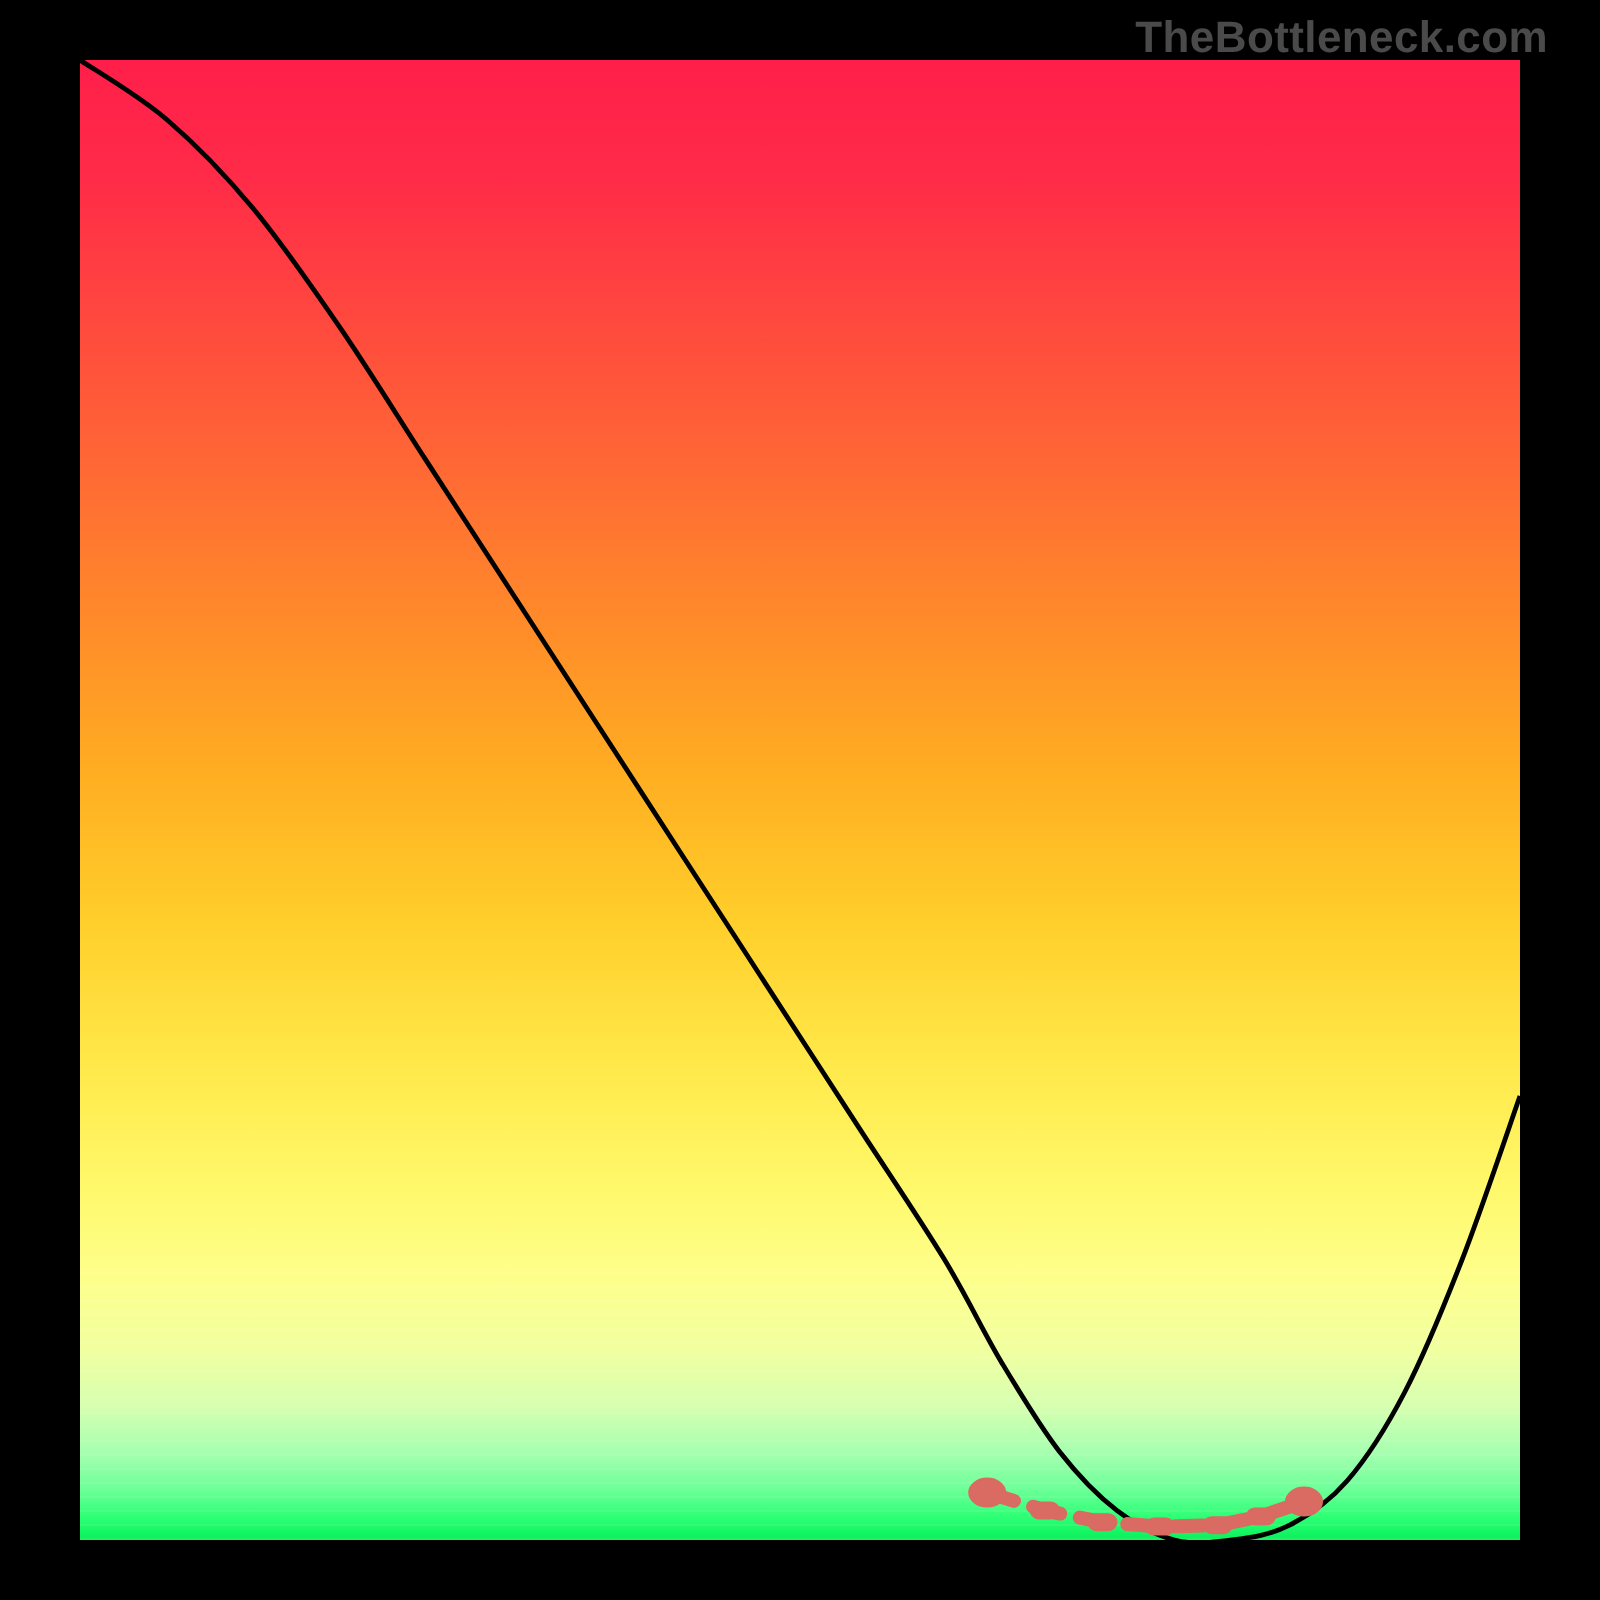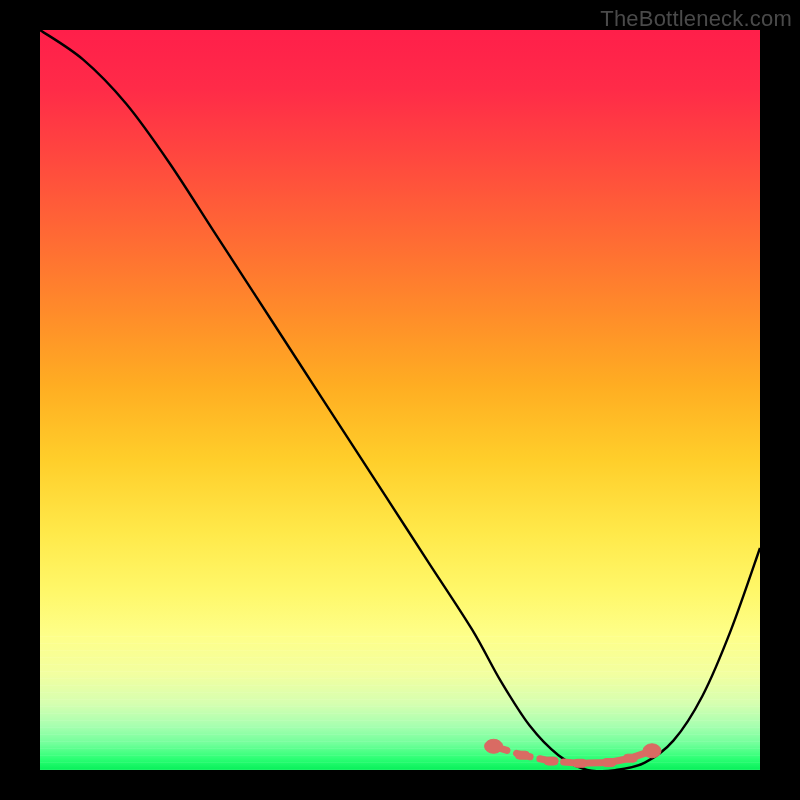--- a/index.html
+++ b/index.html
@@ -6,24 +6,24 @@
   html, body { width: 800px; height: 800px; overflow: hidden; background: #000; }
   .frame {
     position: relative;
     width: 800px;
     height: 800px;
     background: #000;
   }
   .watermark {
     position: absolute;
     top: 6px;
-    right: 8px;
+    right: 26px;
     font-family: Arial, Helvetica, sans-serif;
     font-size: 22px;
-    font-weight: normal;
+    font-weight: bold;
     color: #4a4a4a;
     letter-spacing: 0.2px;
     z-index: 10;
   }
   .plot {
     position: absolute;
     left: 40px;
     top: 30px;
     width: 720px;
     height: 740px;

